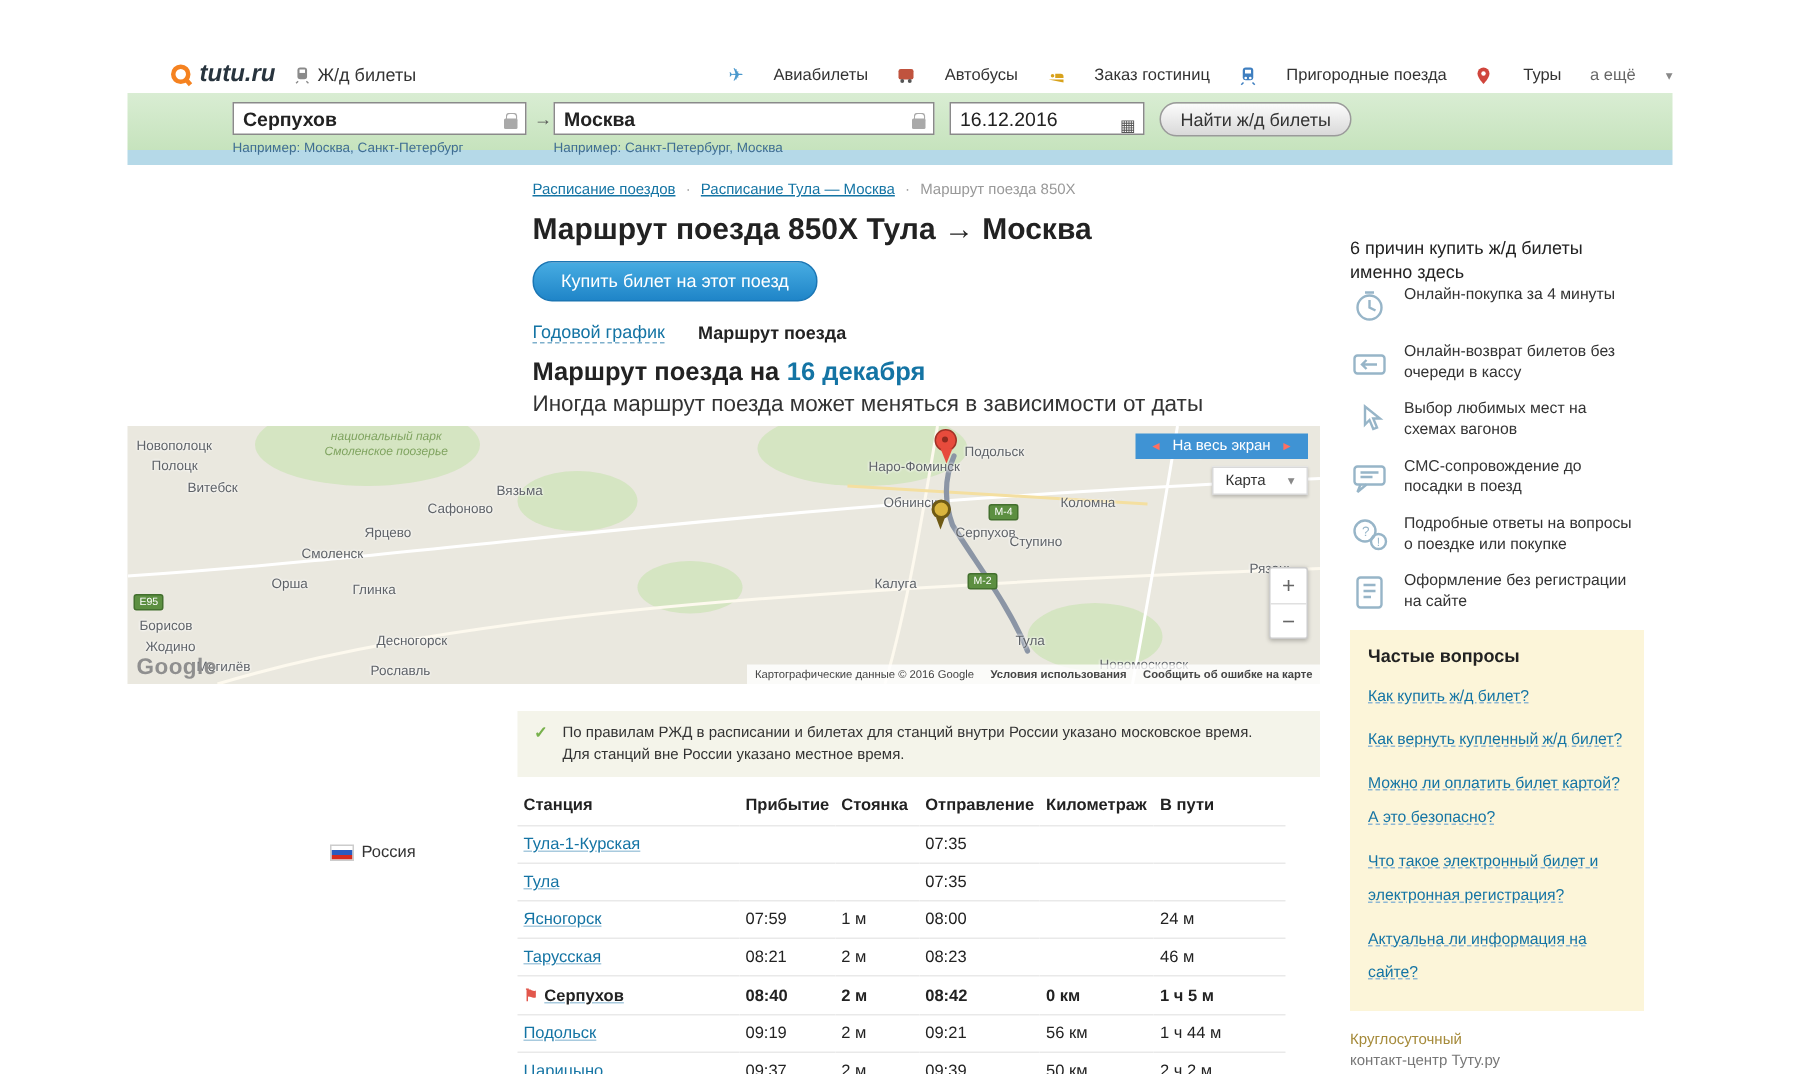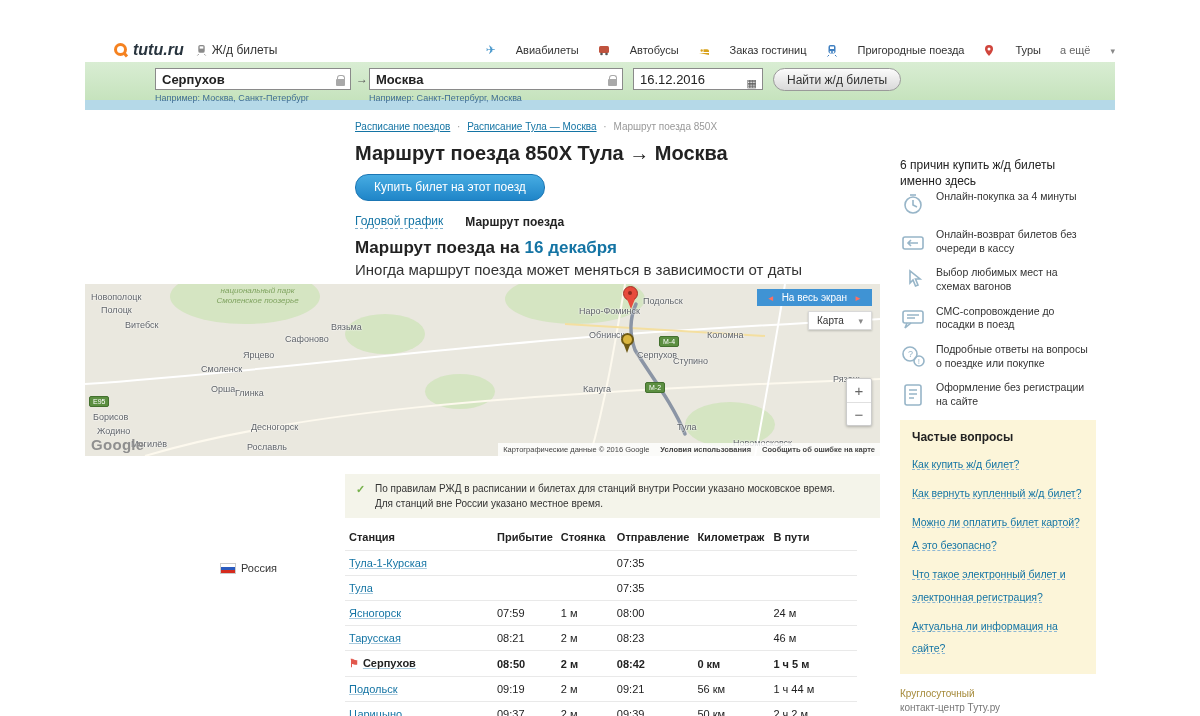--- a/index.html
+++ b/index.html
@@ -256,21 +256,21 @@
             <path d="M60,172 C200,130 400,110 795,95" stroke="#fdf9ee" stroke-width="2" fill="none"></path>
             <path d="M540,0 C530,60 520,120 505,172" stroke="#fdf9ee" stroke-width="2" fill="none"></path>
             <path d="M700,0 C690,60 680,120 670,172" stroke="#ffffff" stroke-width="2" fill="none"></path>
             <path d="M480,40 L680,52" stroke="#f4dfa0" stroke-width="2" fill="none"></path>
             <path d="M600,150 C588,120 566,92 550,66 C545,52 544,36 551,20" stroke="#8b95a5" stroke-width="3.5" fill="none" stroke-linecap="round"></path>
           </svg>
           <span class="park">национальный парк Смоленское поозерье</span>
           <span class="ml" style="left:6px;top:8px">Новополоцк</span>
           <span class="ml" style="left:16px;top:21px">Полоцк</span>
           <span class="ml" style="left:40px;top:36px">Витебск</span>
-          <span class="ml" style="left:126px;top:100px">Орша</span>
+          <span class="ml" style="left:96px;top:100px">Орша</span>
           <span class="ml" style="left:8px;top:128px">Борисов</span>
           <span class="ml" style="left:12px;top:142px">Жодино</span>
           <span class="ml" style="left:46px;top:155px">Могилёв</span>
           <span class="ml" style="left:116px;top:80px">Смоленск</span>
           <span class="ml" style="left:158px;top:66px">Ярцево</span>
           <span class="ml" style="left:200px;top:50px">Сафоново</span>
           <span class="ml" style="left:246px;top:38px">Вязьма</span>
           <span class="ml" style="left:150px;top:104px">Глинка</span>
           <span class="ml" style="left:166px;top:138px">Десногорск</span>
           <span class="ml" style="left:162px;top:158px">Рославль</span>
@@ -362,21 +362,21 @@
               <tr>
                 <td><span class="st-link">Тарусская</span></td>
                 <td>08:21</td>
                 <td>2 м</td>
                 <td>08:23</td>
                 <td></td>
                 <td>46 м</td>
               </tr>
               <tr class="hl">
                 <td><span class="flag"></span><span class="st-link">Серпухов</span></td>
-                <td>08:50</td>
+                <td>08:40</td>
                 <td>2 м</td>
                 <td>08:42</td>
                 <td>0 км</td>
                 <td>1 ч 5 м</td>
               </tr>
               <tr>
                 <td><span class="st-link">Подольск</span></td>
                 <td>09:19</td>
                 <td>2 м</td>
                 <td>09:21</td>

